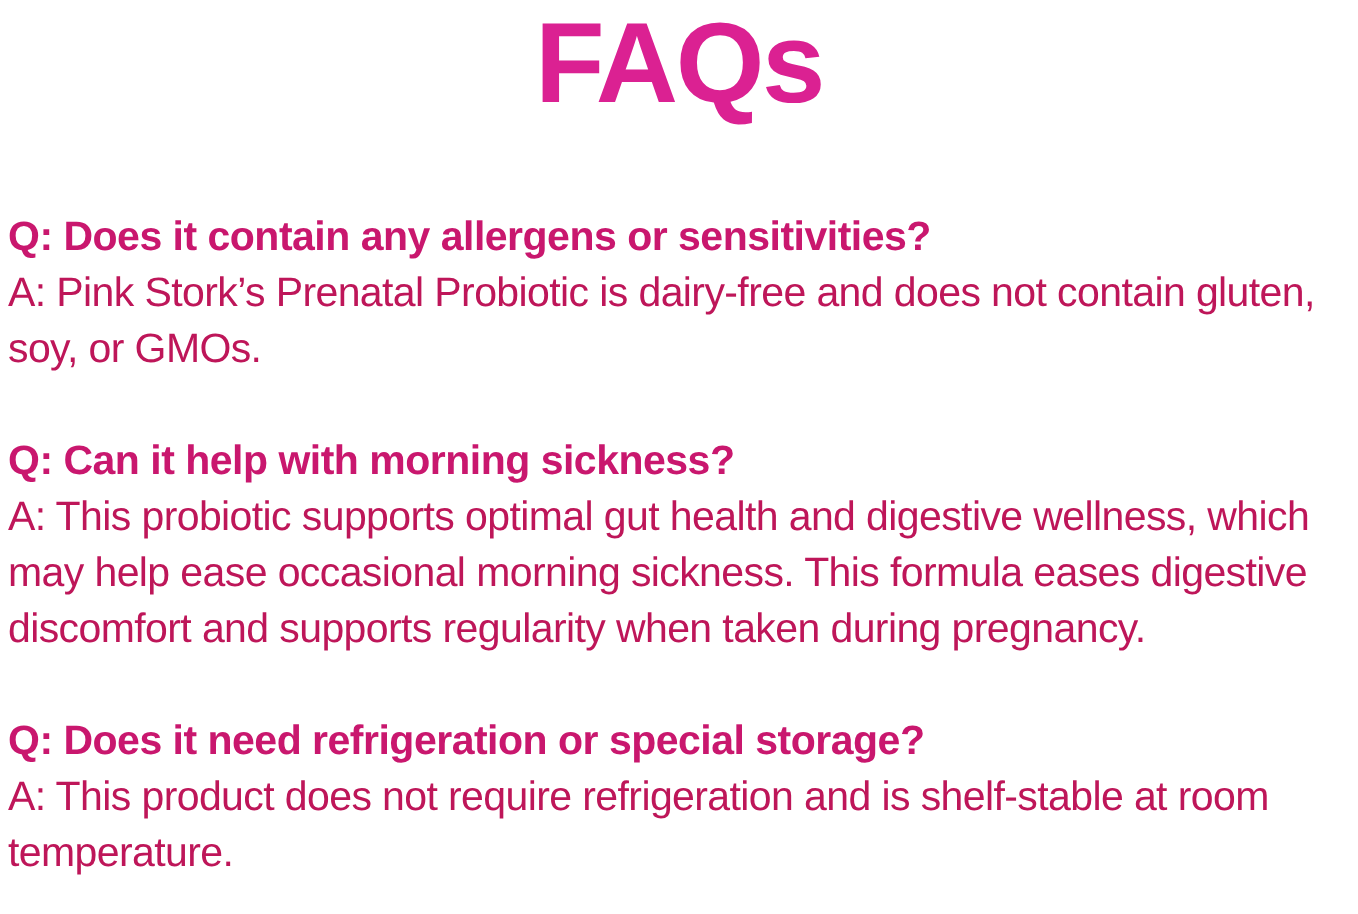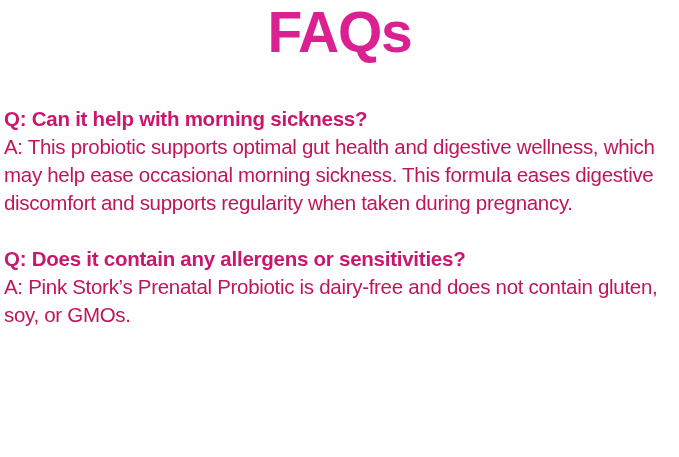--- a/index.html
+++ b/index.html
@@ -75,24 +75,28 @@
 </head>
 <body>
 
 <div id="faq-page">
 
   <div id="faq-title">FAQs</div>
 
   <div id="faq-list">
 
     <div class="faq-item">
+      <p class="faq-question">Q: Does it contain any allergens or sensitivities?</p>
+      <p class="faq-answer">A: Pink Stork’s Prenatal Probiotic is dairy-free and does not contain gluten, soy, or GMOs.</p>
+    </div>
+
+    <div class="faq-item">
       <p class="faq-question">Q: Can it help with morning sickness?</p>
       <p class="faq-answer">A: This probiotic supports optimal gut health and digestive wellness, which may help ease occasional morning sickness. This formula eases digestive discomfort and supports regularity when taken during pregnancy.</p>
     </div>
 
     <div class="faq-item">
-      <p class="faq-question">Q: Does it contain any allergens or sensitivities?</p>
-      <p class="faq-answer">A: Pink Stork’s Prenatal Probiotic is dairy-free and does not contain gluten, soy, or GMOs.</p>
+      <p class="faq-question">Q: Does it need refrigeration or special storage?</p>
+      <p class="faq-answer">A: This product does not require refrigeration and is shelf-stable at room temperature.</p>
     </div>
-
 
   </div>
 </div>
 
 </body></html>

